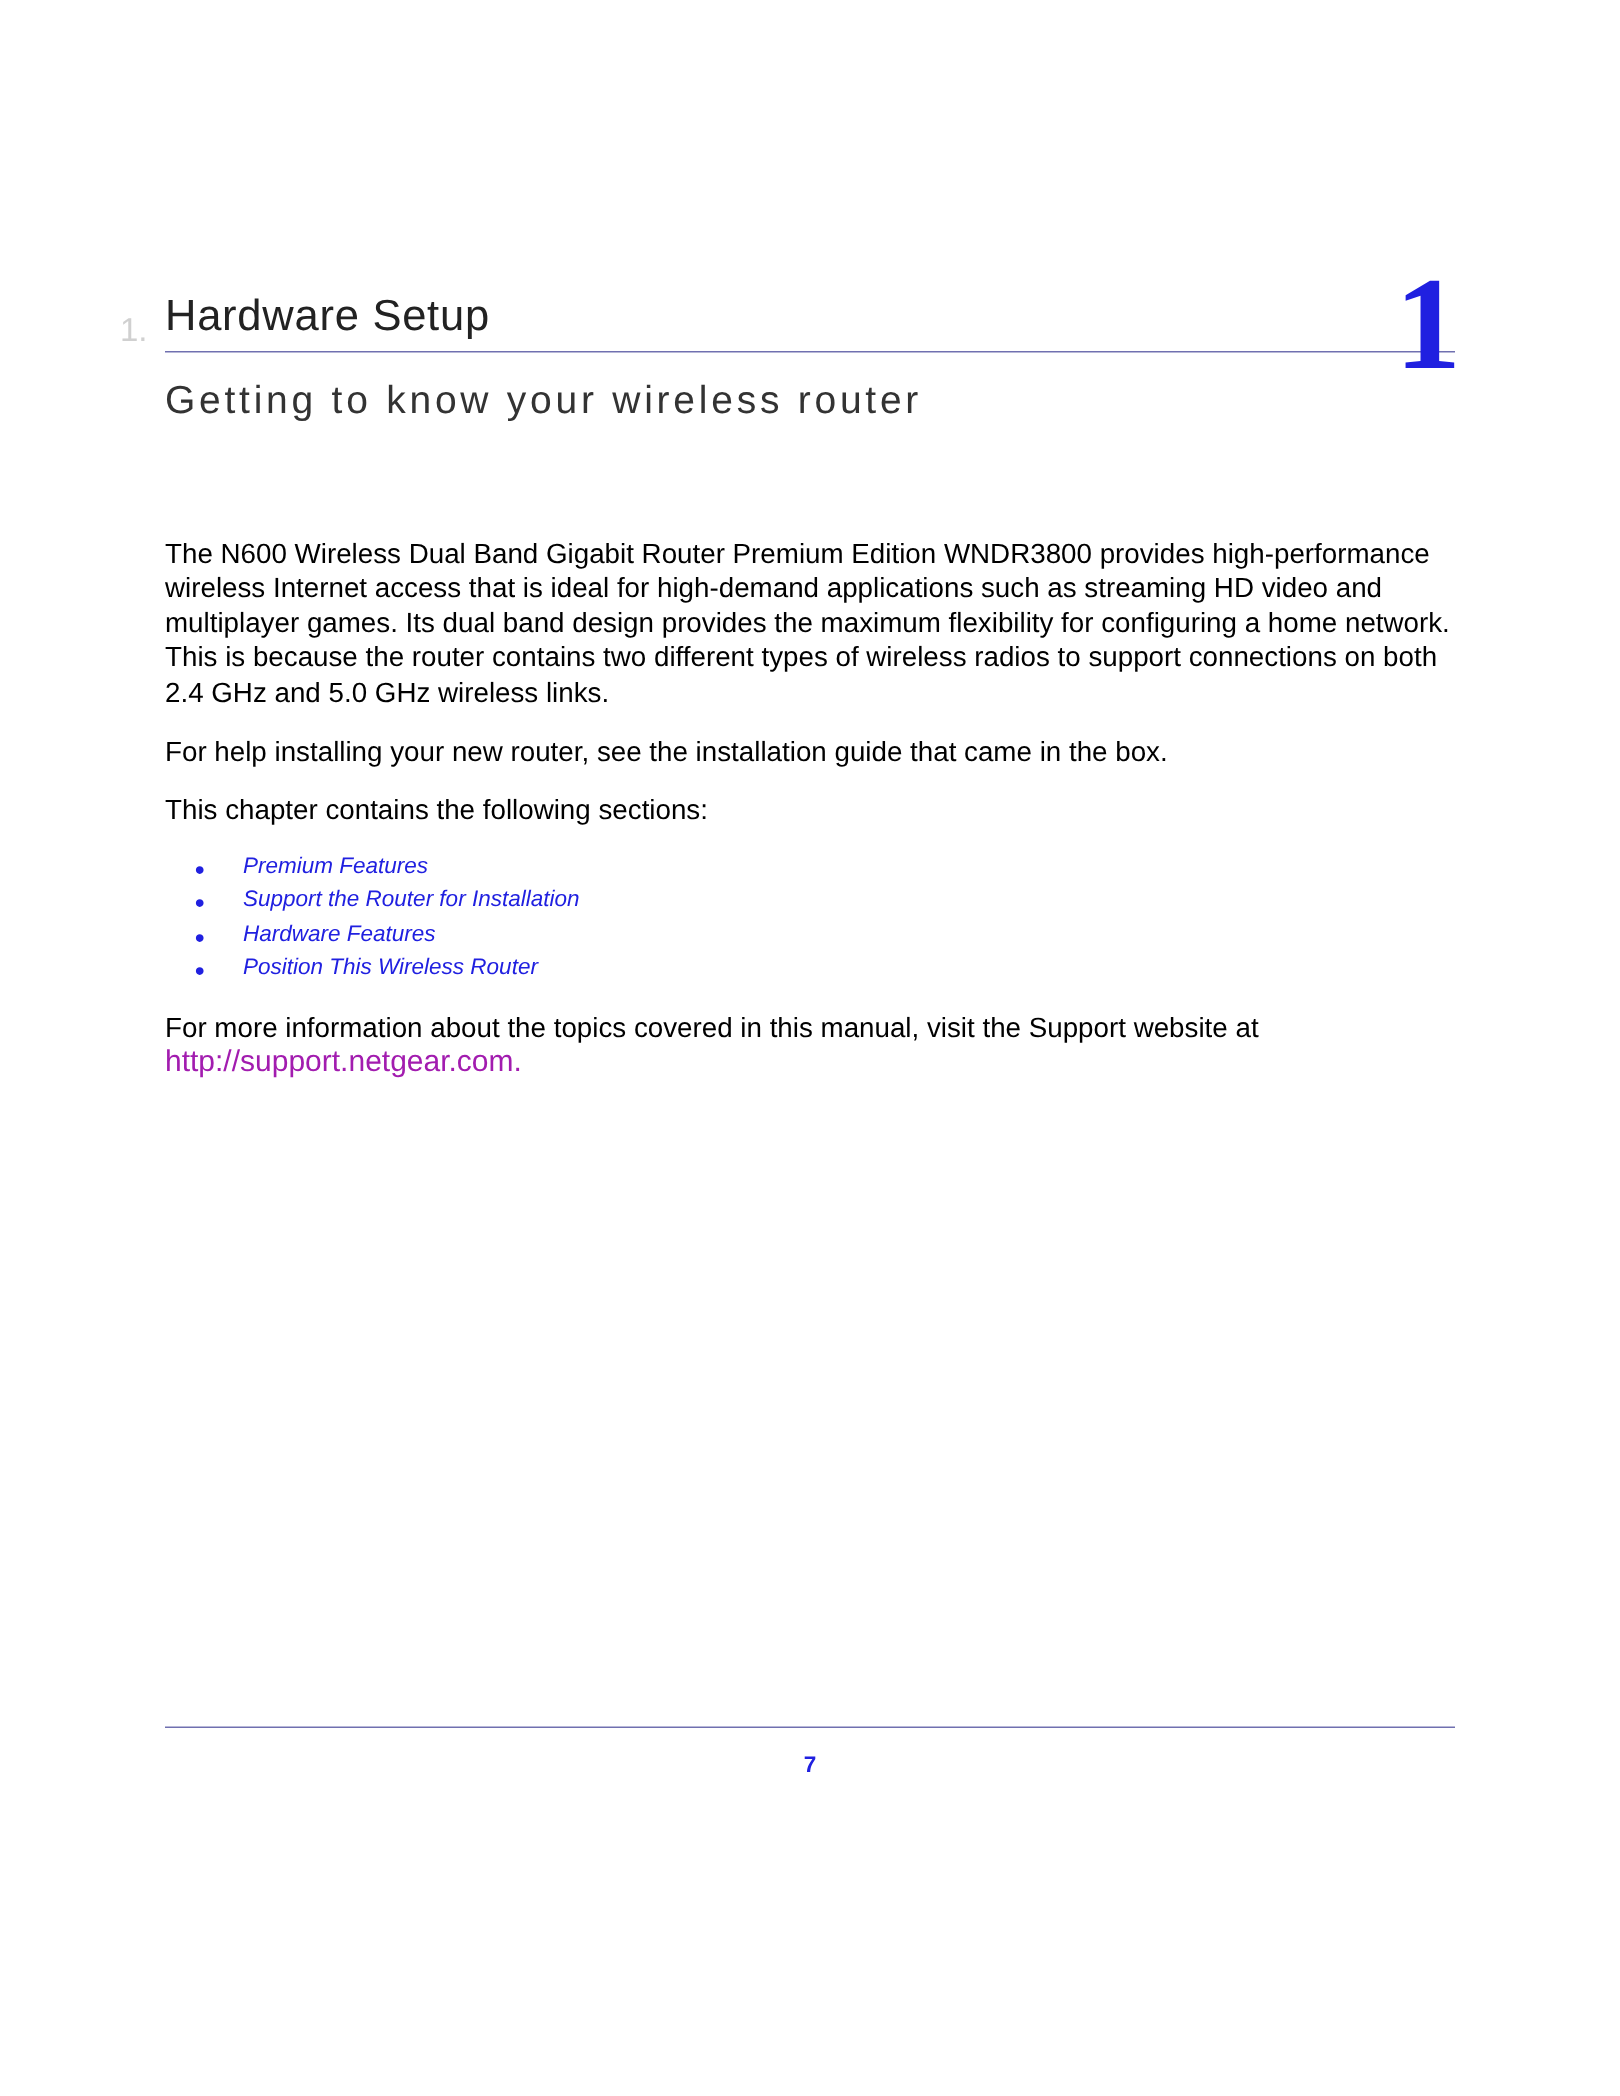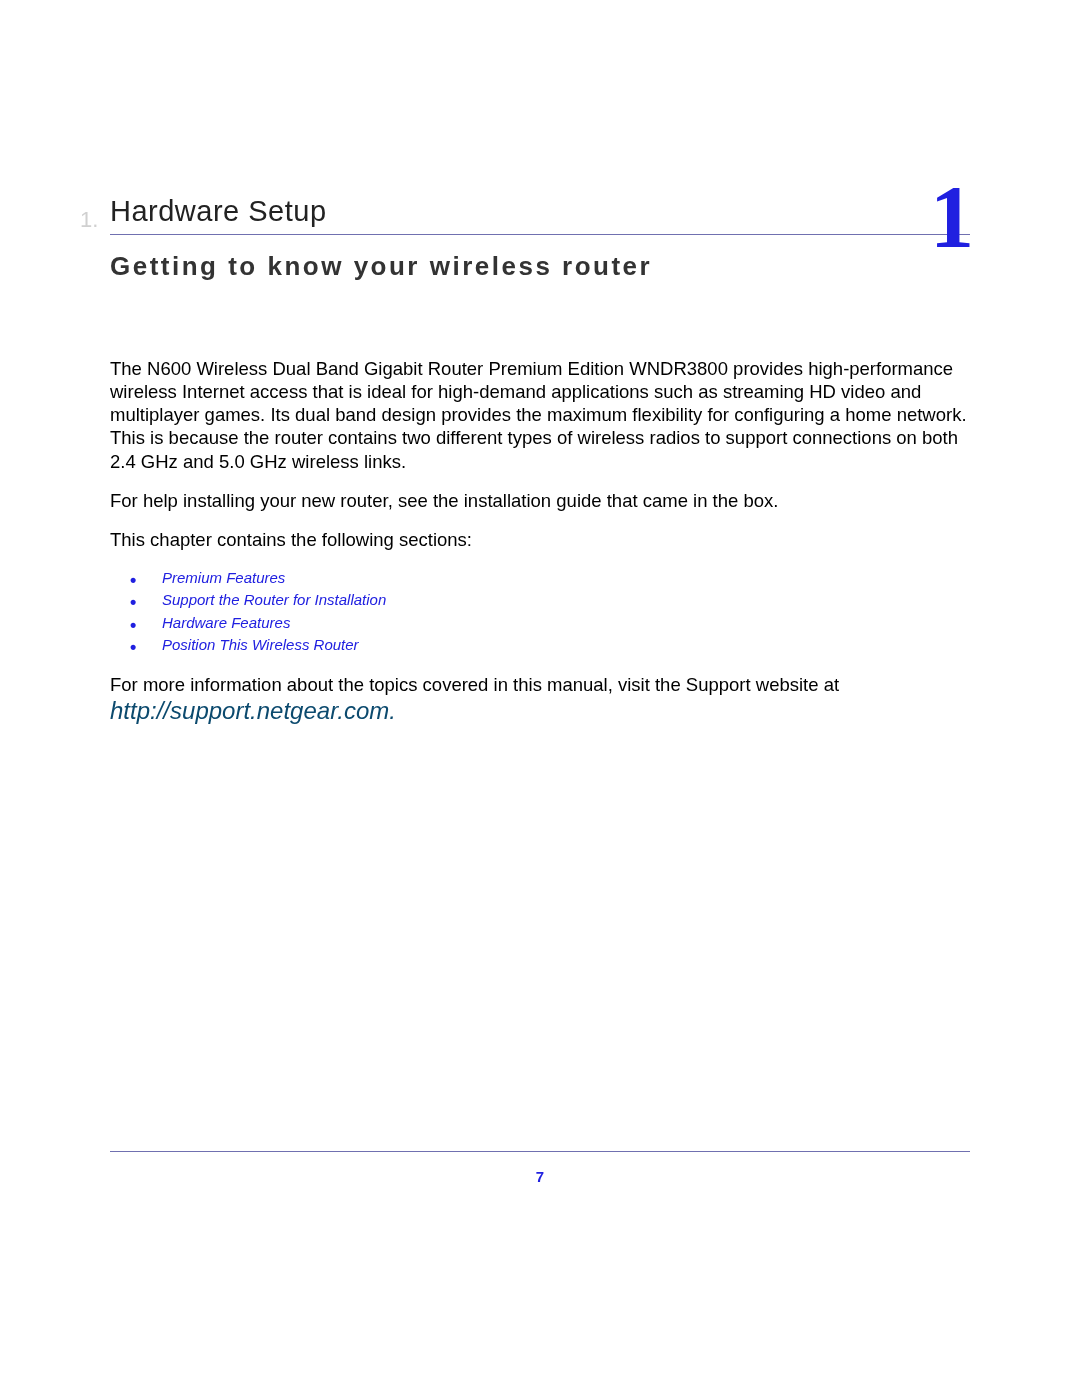--- a/index.html
+++ b/index.html
@@ -47,21 +47,21 @@
       top: -22px;
       font-family: Georgia, "Times New Roman", serif;
       font-size: 88px;
       font-weight: 700;
       color: #2020e0;
       line-height: 1;
     }
     .chapter-subtitle {
       font-family: "Arial", "Helvetica Neue", Helvetica, sans-serif;
       font-size: 26px;
-      font-weight: 700;
+      font-weight: 400;
       color: #333333;
       letter-spacing: 2.5px;
       margin-top: 16px;
     }
     .body-text {
       font-size: 18.5px;
       color: #000000;
       line-height: 1.25;
       margin-bottom: 16px;
     }
@@ -79,23 +79,22 @@
     .section-list li::before {
       content: "•";
       position: absolute;
       left: -32px;
       color: #2020e0;
       font-style: normal;
       font-weight: bold;
       font-size: 18px;
     }
     .link-text {
-      color: #0c4a6e;
-      font-style: italic;
-      font-size: 24px;
+      color: #a21caf;
+      font-size: 20px;
     }
     .footer-rule {
       position: absolute;
       bottom: 245px;
       left: 110px;
       right: 110px;
       border-bottom: 1px solid #7070b0;
     }
     .page-number {
       position: absolute;

